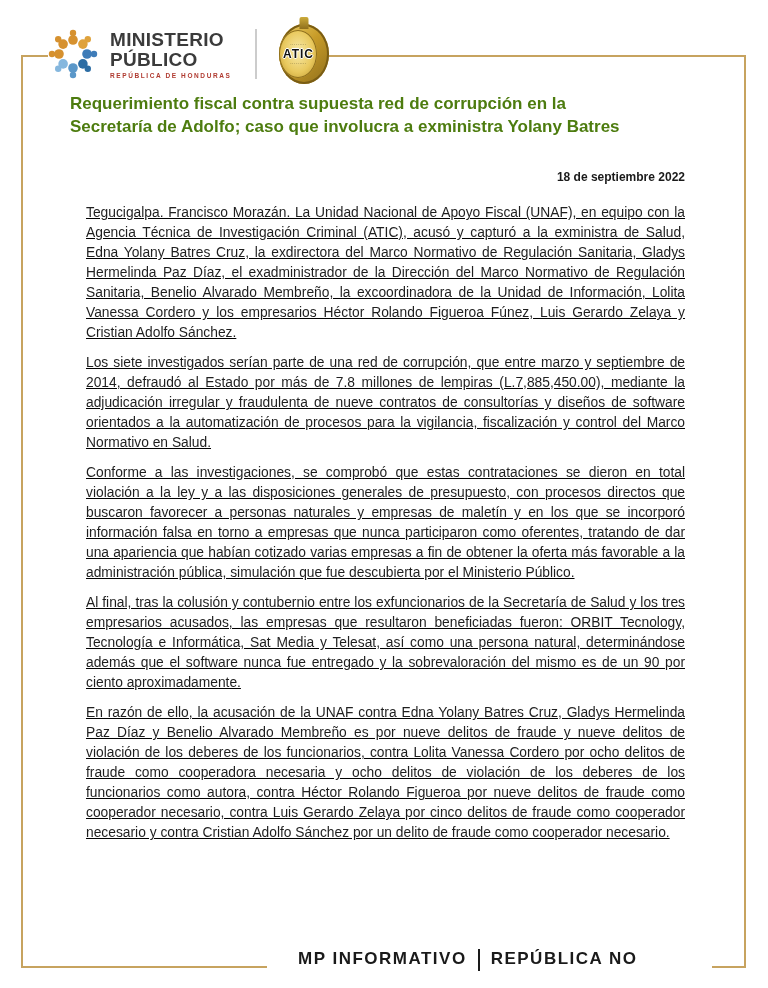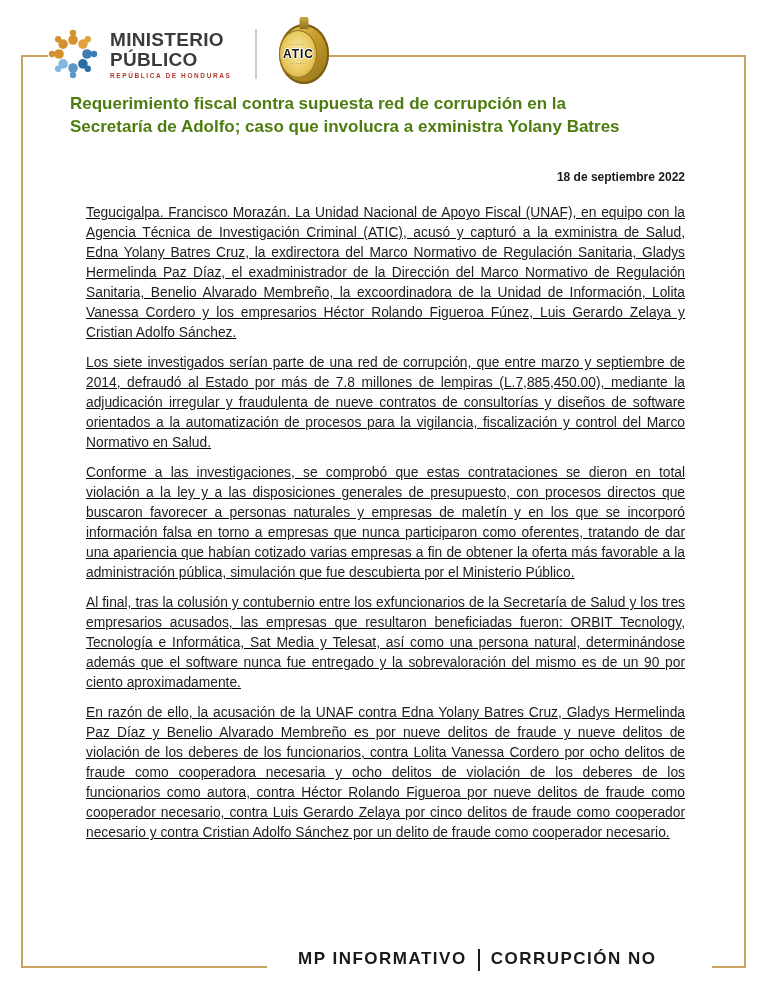--- a/index.html
+++ b/index.html
@@ -148,16 +148,16 @@
     <p>Tegucigalpa. Francisco Morazán. La Unidad Nacional de Apoyo Fiscal (UNAF), en equipo con la Agencia Técnica de Investigación Criminal (ATIC), acusó y capturó a la exministra de Salud, Edna Yolany Batres Cruz, la exdirectora del Marco Normativo de Regulación Sanitaria, Gladys Hermelinda Paz Díaz, el exadministrador de la Dirección del Marco Normativo de Regulación Sanitaria, Benelio Alvarado Membreño, la excoordinadora de la Unidad de Información, Lolita Vanessa Cordero y los empresarios Héctor Rolando Figueroa Fúnez, Luis Gerardo Zelaya y Cristian Adolfo Sánchez.</p>
     <p>Los siete investigados serían parte de una red de corrupción, que entre marzo y septiembre de 2014, defraudó al Estado por más de 7.8 millones de lempiras (L.7,885,450.00), mediante la adjudicación irregular y fraudulenta de nueve contratos de consultorías y diseños de software orientados a la automatización de procesos para la vigilancia, fiscalización y control del Marco Normativo en Salud.</p>
     <p>Conforme a las investigaciones, se comprobó que estas contrataciones se dieron en total violación a la ley y a las disposiciones generales de presupuesto, con procesos directos que buscaron favorecer a personas naturales y empresas de maletín y en los que se incorporó información falsa en torno a empresas que nunca participaron como oferentes, tratando de dar una apariencia que habían cotizado varias empresas a fin de obtener la oferta más favorable a la administración pública, simulación que fue descubierta por el Ministerio Público.</p>
     <p>Al final, tras la colusión y contubernio entre los exfuncionarios de la Secretaría de Salud y los tres empresarios acusados, las empresas que resultaron beneficiadas fueron: ORBIT Tecnology, Tecnología e Informática, Sat Media y Telesat, así como una persona natural, determinándose además que el software nunca fue entregado y la sobrevaloración del mismo es de un 90 por ciento aproximadamente.</p>
     <p>En razón de ello, la acusación de la UNAF contra Edna Yolany Batres Cruz, Gladys Hermelinda Paz Díaz y Benelio Alvarado Membreño es por nueve delitos de fraude y nueve delitos de violación de los deberes de los funcionarios, contra Lolita Vanessa Cordero por ocho delitos de fraude como cooperadora necesaria y ocho delitos de violación de los deberes de los funcionarios como autora, contra Héctor Rolando Figueroa por nueve delitos de fraude como cooperador necesario, contra Luis Gerardo Zelaya por cinco delitos de fraude como cooperador necesario y contra Cristian Adolfo Sánchez por un delito de fraude como cooperador necesario.</p>
   </div>
 
   <div class="footer-row">
     <span class="footer-label">MP INFORMATIVO</span>
     <span class="footer-sep"></span>
-    <span class="footer-label">CORRUPCIÓN NO</span>
+    <span class="footer-label">REPÚBLICA NO</span>
   </div>
 
 </div>
 
 </body></html>

